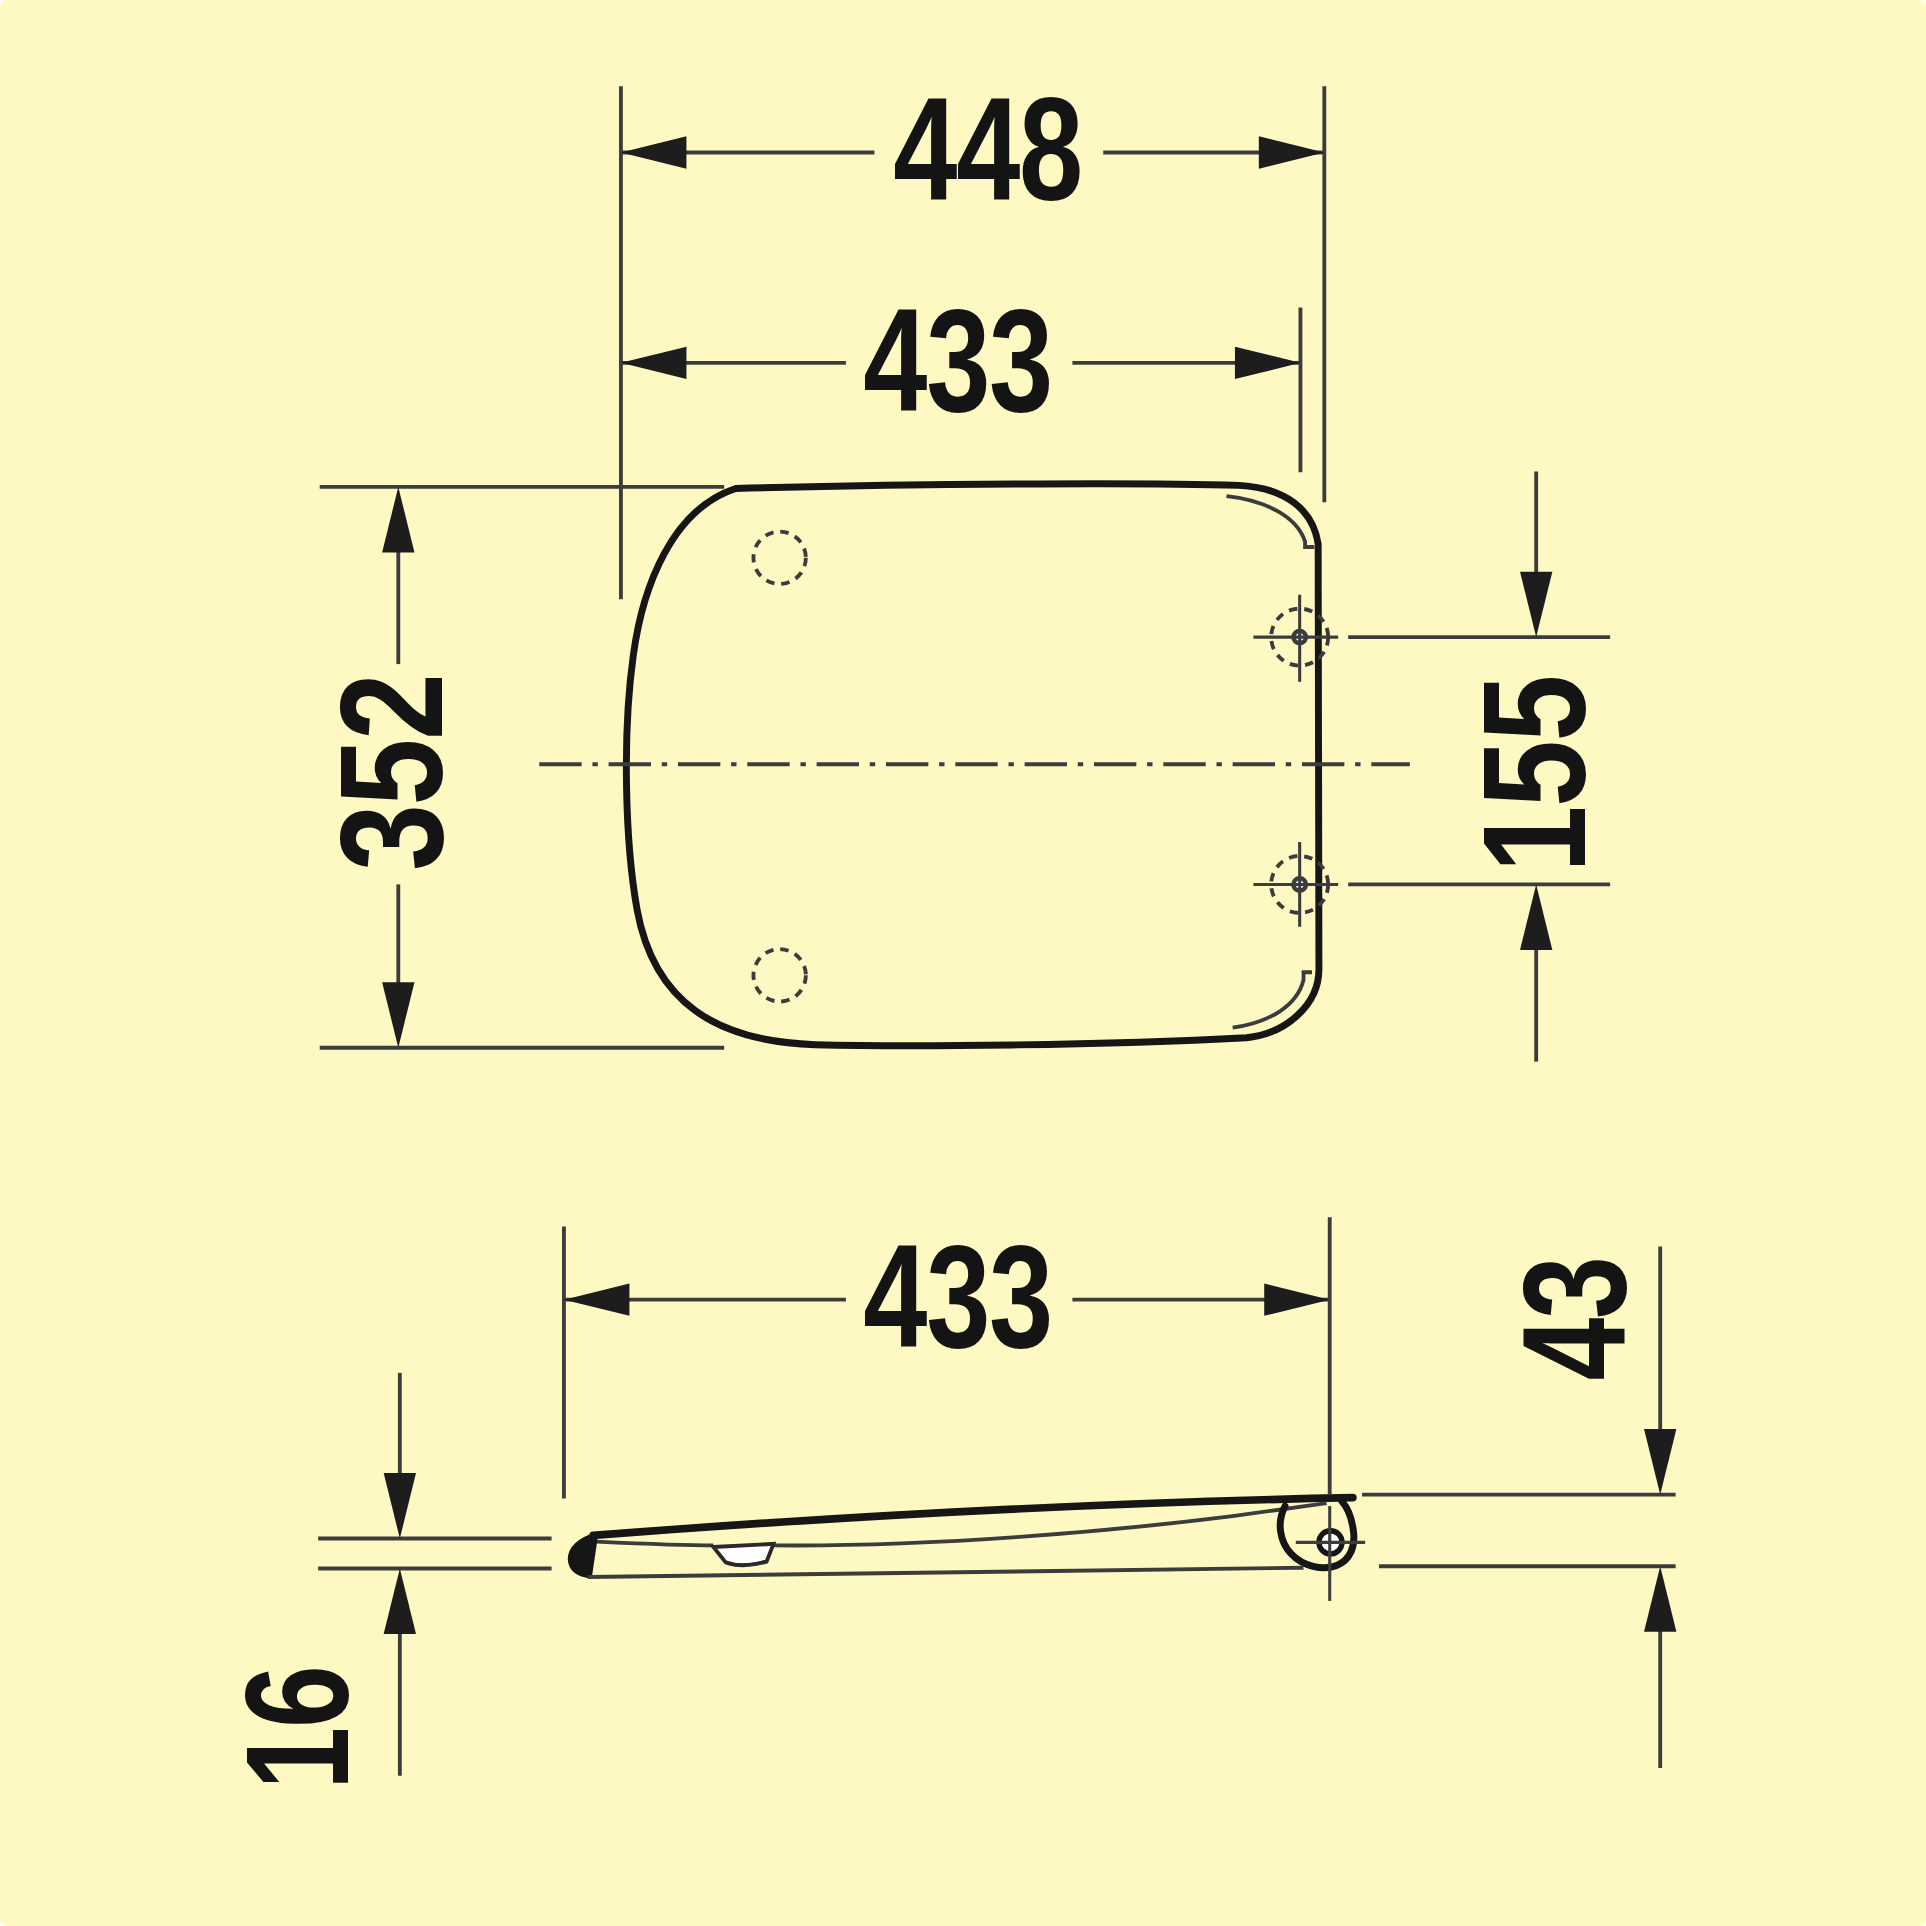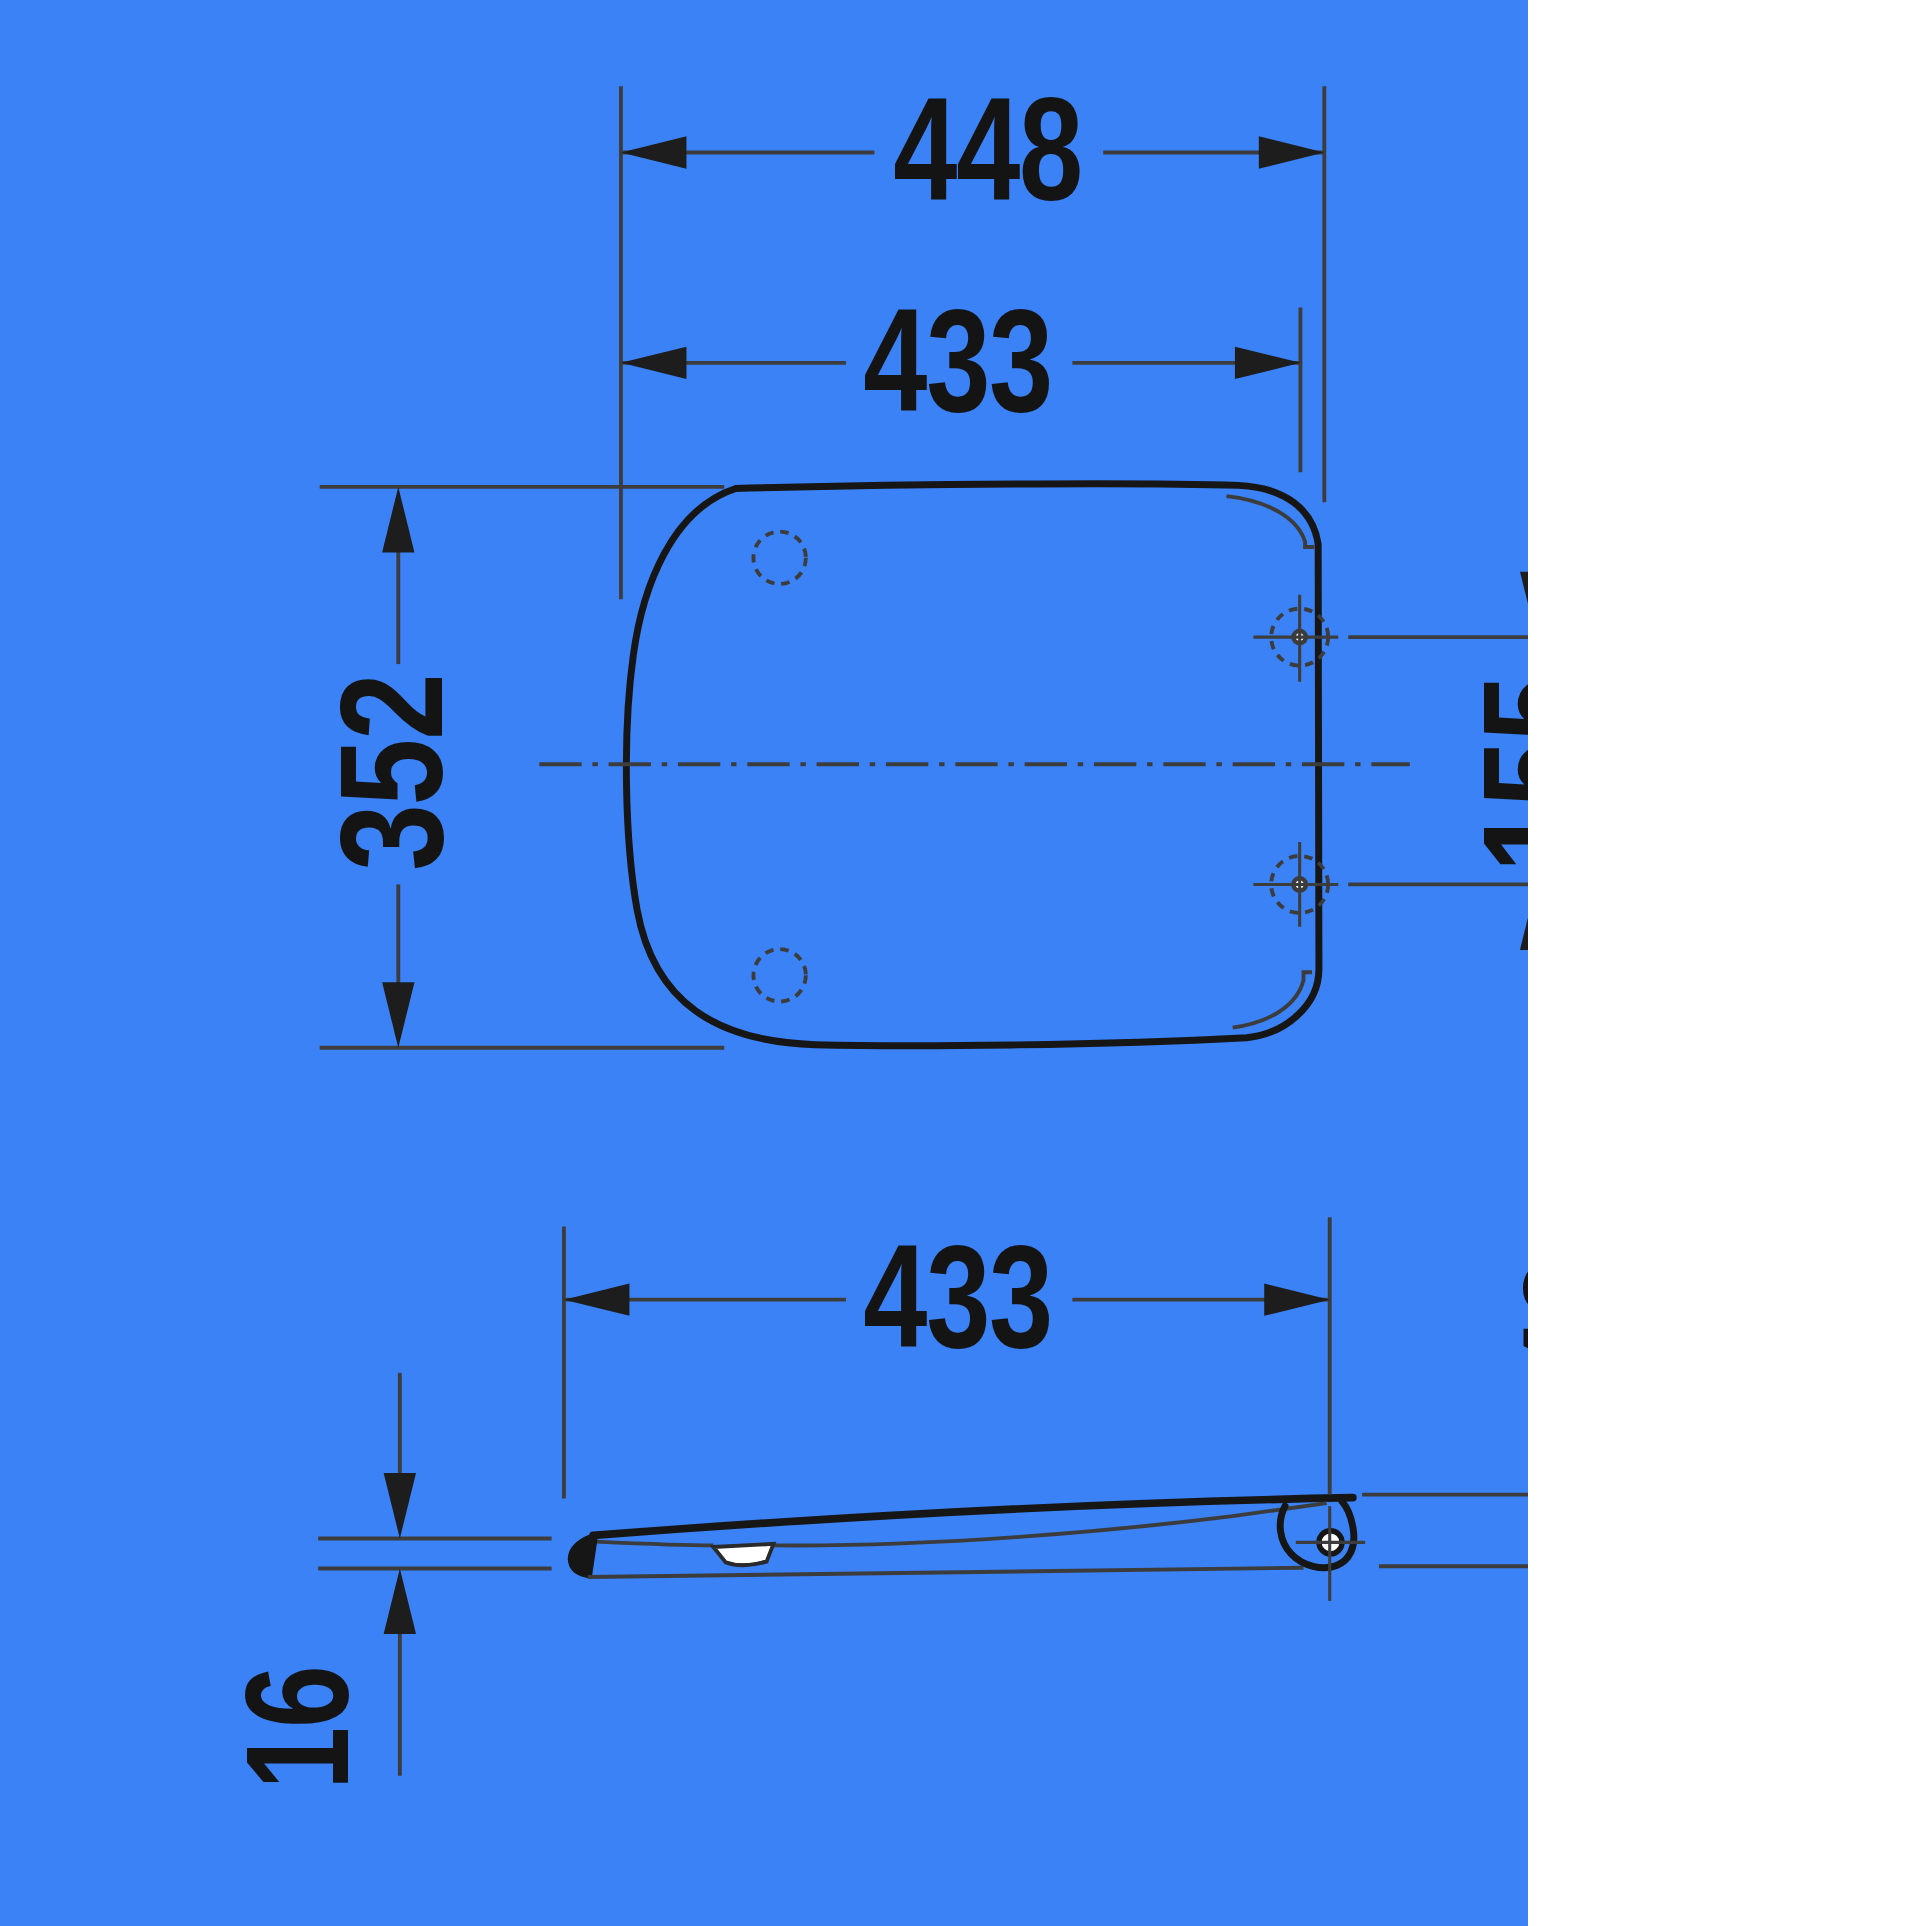--- a/index.html
+++ b/index.html
@@ -1,17 +1,17 @@
 <!DOCTYPE html>
 <html style="font-size:12.3px"><head>
 <meta charset="utf-8">
 <style>
   html,body{margin:0;padding:0;background:#fff;}
-  .canvas{position:relative;width:1528px;height:1926px;background:#3b82f6;overflow:hidden;
-          font-family:"Liberation Sans",sans-serif;}
+  .canvas{position:relative;width:1926px;height:1926px;background:#fef9c3;overflow:hidden;
+          font-family:"Liberation Sans",sans-serif;border-radius:7px;}
   svg{display:block;}
   text{font-family:"Liberation Sans",sans-serif;font-weight:bold;font-size:190px;
        fill:#141414;letter-spacing:-2px;}
   .outline{stroke:#161616;fill:none;}
   .thin{stroke:#3c3c3c;stroke-width:5;fill:none;}
   .xhair{stroke:#3c3c3c;stroke-width:4;fill:none;}
   .arrow{fill:#1d1d1d;stroke:none;}
 </style>
 </head>
 <body>

